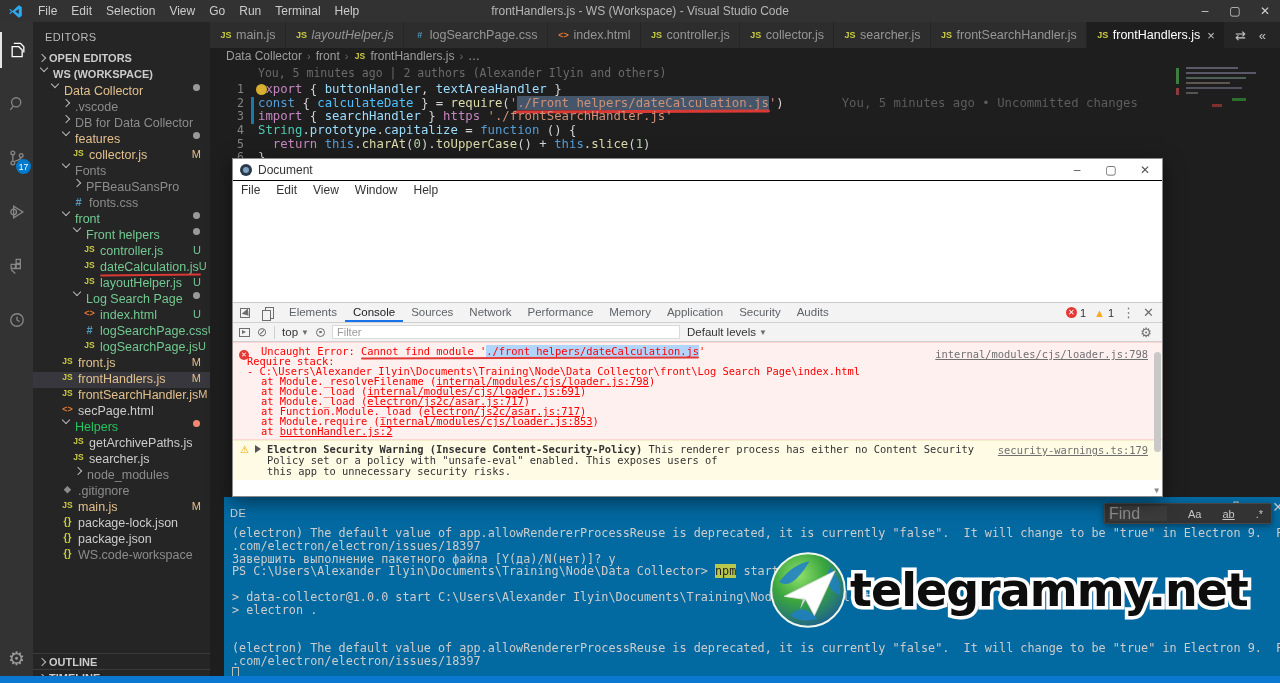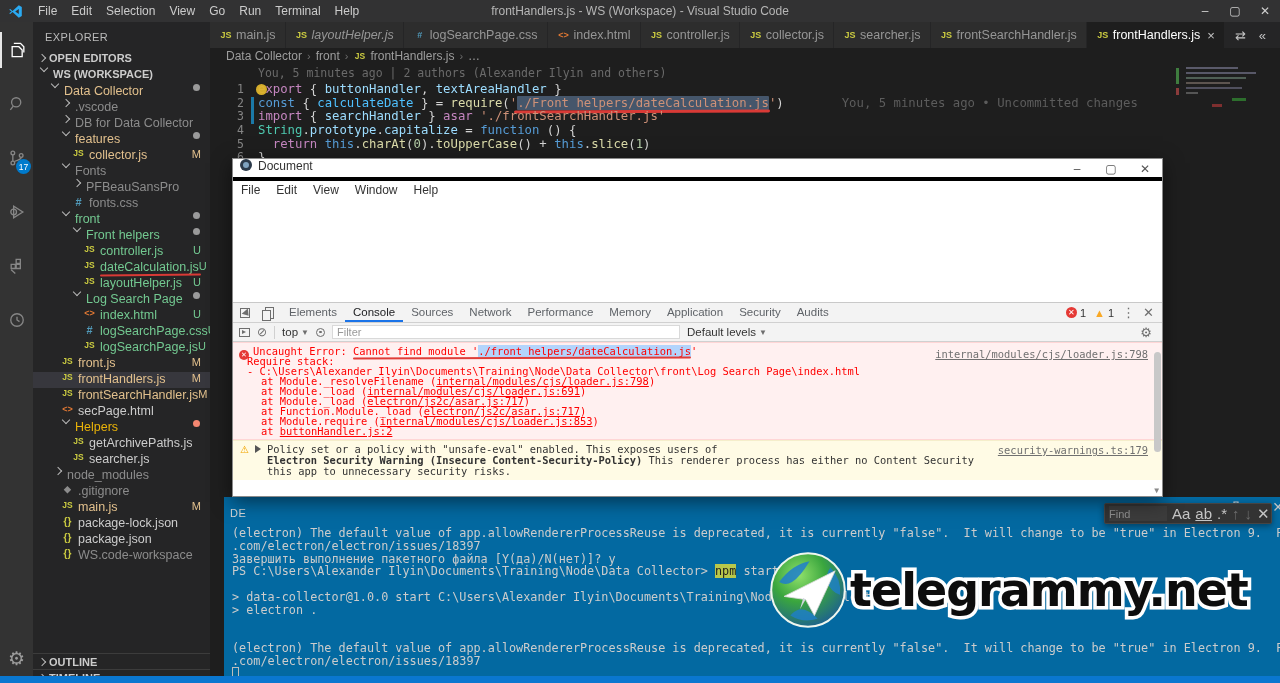--- a/index.html
+++ b/index.html
@@ -29,21 +29,21 @@
   .sb-sec{display:flex;align-items:center;height:17px;font-size:11px;font-weight:bold;color:#cccccc;padding-left:4px}
   .sb-sec .chev{margin-right:4px}
   .open-editors{position:absolute;top:27px;left:0;right:0}
   .tree{position:absolute;top:46px;left:0;right:0}
   .trow{display:flex;align-items:flex-start;height:16px;font-size:12.5px;color:#ccc;cursor:pointer;position:relative}
   .trow.sel{background:#37373d}
   .chev{width:6px;height:6px;border-right:1.4px solid #b8b8b8;border-bottom:1.4px solid #b8b8b8;display:inline-block;flex:none;transform:rotate(-45deg);margin:0 6px 0 2px}
   .chev.open{transform:rotate(45deg);margin-top:-3px}
   .fi{flex:none;font-size:8.5px;font-weight:bold;width:13px;margin-right:4px;text-align:center;font-family:"Liberation Sans",sans-serif}
   .fi.js{color:#cbcb41}.fi.css{color:#519aba;font-size:11px}.fi.html{color:#e37933;font-size:9px}.fi.json{color:#cbcb41;font-size:10px}.fi.dia{color:#8c8c8c;font-size:9px}
-  .c-mod{color:#e2c08d}.c-unt{color:#73c991}.c-ign{color:#8c8c8c}.c-nrm{color:#cccccc}.c-err{color:#eab308}
+  .c-mod{color:#e2c08d}.c-unt{color:#73c991}.c-ign{color:#8c8c8c}.c-nrm{color:#cccccc}.c-err{color:#22c55e}
   .badge{margin-left:auto;margin-right:9px;font-size:11px}
   .tdot{width:7px;height:7px;border-radius:50%;background:#9a9a9a;margin-left:auto;margin-right:10px;flex:none}
   .tdot.red{background:#f48771}
   .t-redline{position:relative}
   .t-redline::after{content:"";position:absolute;left:0;right:-2px;bottom:-2px;height:2.4px;background:#d93a36;border-radius:2px;transform:rotate(-.6deg)}
   .sb-bottom{position:absolute;left:0;right:0;top:631px}
   .sb-bottom .sb-sec{border-top:1px solid #3c3c3c;height:16px}
 
   
   .tabbar{position:absolute;left:210px;top:22px;width:1070px;height:26px;background:#252526;display:flex;align-items:stretch;z-index:3}
@@ -79,34 +79,34 @@
   .minimap i{position:absolute;display:block}
 
   
   .panel{position:absolute;left:224px;top:497px;width:1070px;height:179px;background:#0369a1;z-index:2}
   .panel-partial{position:absolute;left:6px;top:10px;font-size:11px;color:#d7d7d7;letter-spacing:.5px}
   .panel-actions{position:absolute;right:10px;top:2px;display:flex;align-items:center;gap:12px;color:#c5c5c5}
   .pa{font-size:14px;display:flex;align-items:center}
   .caret-dn{width:5px;height:5px;border-right:1.3px solid #c5c5c5;border-bottom:1.3px solid #c5c5c5;transform:rotate(45deg);display:inline-block;margin-left:2px;margin-top:-2px}
   .caret-up{width:6px;height:6px;border-right:1.5px solid #c5c5c5;border-bottom:1.5px solid #c5c5c5;transform:rotate(-135deg);display:inline-block;margin-top:3px}
   .findwidget{position:absolute;right:22px;top:6px;width:168px;height:21px;background:#333333;border:1px solid #454545;border-radius:2px;display:flex;align-items:center;box-shadow:0 2px 6px rgba(0,0,0,.4)}
-  .findwidget input{background:#3c3c3c;border:none;outline:none;color:#ccc;font-size:11px;width:58px;height:15px;margin-left:4px;font-family:"Liberation Sans",sans-serif}
+  .findwidget input{background:#3c3c3c;border:none;outline:none;color:#ccc;font-size:16px;width:58px;height:15px;margin-left:4px;font-family:"Liberation Sans",sans-serif}
   .findwidget input::placeholder{color:#8f8f8f}
-  .fopt{font-size:15px;color:#c5c5c5;margin-left:5px}
+  .fopt{font-size:11px;color:#c5c5c5;margin-left:21px}
   .fopt.dim{color:#6b6b6b}
   .terminal{position:absolute;left:8px;top:30px;right:4px;font-family:"DejaVu Sans Mono",monospace;font-size:11.8px;line-height:12.75px;color:#cccccc;white-space:pre}
   .npmhl{background:#b9c84a;color:#1e1e1e}
   .tcursor{display:inline-block;width:7px;height:12px;border:1px solid #bdbdbd;vertical-align:-2px}
 
   
   .statusbar{position:absolute;left:0;top:676px;width:1280px;height:7px;background:#0a77d0;z-index:6}
 
   
   .docwin{position:absolute;left:232px;top:158px;width:931px;height:339px;background:#ffffff;border:1px solid #8a8a8a;box-shadow:0 5px 18px rgba(0,0,0,.5);z-index:10;display:flex;flex-direction:column}
-  .doc-titlebar{height:22px;display:flex;border-bottom:4px solid #000000}
+  .doc-titlebar{height:22px;display:flex;align-items:center;border-bottom:1px solid #000000}
   .doc-favicon{width:12px;height:12px;border-radius:50%;background:#2b3a4a;margin:0 6px 0 7px;position:relative}
   .doc-favicon::after{content:"";position:absolute;left:3px;top:3px;width:6px;height:6px;border-radius:50%;background:#7fa3c0}
   .doc-title{font-size:12px;color:#333}
   .doc-ctl{margin-left:auto;display:flex}
   .doc-ctl span{width:34px;text-align:center;color:#555;font-size:12px;line-height:20px}
   .doc-menubar{height:17px;display:flex;align-items:center;background:#fff}
   .doc-menu{font-size:12px;color:#333;padding:0 8px}
   .doc-content{flex:1;background:#fff}
   
   .devtools{height:194px;border-top:1px solid #c9c9c9;display:flex;flex-direction:column;font-family:"Liberation Sans",sans-serif}
@@ -129,21 +129,21 @@
   .vsep{width:1px;height:13px;background:#d0d0d0}
   .ddown{display:flex;align-items:center;gap:3px}
   .ddown .dv{font-size:8px;color:#6e6e6e}
   .eyeicon{width:9px;height:9px;border:1.3px solid #6e6e6e;border-radius:50%;display:inline-block;position:relative}
   .eyeicon::after{content:"";position:absolute;left:2.2px;top:2.2px;width:2.6px;height:2.6px;border-radius:50%;background:#6e6e6e}
   .filterbox{width:348px;height:14px;border:1px solid #d9d9d9;background:#fff;font-size:11px;color:#333;outline:none;padding:0 4px;font-family:"Liberation Sans",sans-serif}
   .filterbox::placeholder{color:#999}
   .dt-gear{margin-left:auto;color:#6e6e6e;font-size:13px;padding-right:4px}
   .dt-console{flex:1;background:#fff;position:relative;overflow:hidden;font-family:"DejaVu Sans Mono",monospace;font-size:10.4px;color:#222}
   .errblock{background:#fff0f0;border-top:1px solid #ffd6d6;border-bottom:1px solid #ffd6d6;color:#ff0000;padding:3px 0 3px 0;position:relative}
-  .errline1{padding-left:20px;line-height:10px;position:relative}
+  .errline1{padding-left:28px;line-height:10px;position:relative}
   .erricon{position:absolute;left:6px;top:4px;width:10px;height:10px;border-radius:50%;background:#e53935;color:#fff;font-size:7px;line-height:10px;text-align:center;font-family:"Liberation Sans",sans-serif}
   .errsrc{position:absolute;right:14px;top:3px;color:#707070;text-decoration:underline}
   .handline{position:relative}
   .handline::after{content:"";position:absolute;left:0;right:0;bottom:-2.5px;height:2.3px;background:#e03c38;border-radius:2px;transform:rotate(-.2deg)}
   .consel{background:#b3d4fc}
   .stkline{line-height:10px;padding-left:14px;white-space:pre}
   .stkline.at{padding-left:28px}
   .stkline u{text-decoration:underline}
   .warnblock{background:#fffbe5;border-top:1px solid #f5eecb;color:#333;padding:3px 0;position:relative;flex:none}
   .warnline{line-height:11px;padding-left:34px;white-space:pre}
@@ -224,21 +224,21 @@
           <circle cx="12" cy="12" r="7.5"></circle>
           <path d="M12 8v4l3 2"></path>
         </svg>
     </div>
     <div class="act" style="top:618px">
         <span class="gear">⚙</span>
       </div>
   </div>
 
   <div class="sidebar">
-    <div class="sb-title">EXPLORER</div>
+    <div class="sb-title">EDITORS</div>
     <div class="sb-sec open-editors">
       <span class="chev"></span>
       <span>OPEN EDITORS</span>
     </div>
     <div class="tree" id="tree">
         <div class="trow" style="padding-left: 6px;">
           <span class="chev open"></span>
           <span class="c-nrm" style="font-weight: bold; font-size: 11px;">WS (WORKSPACE)</span>
         </div>
         <div class="trow" style="padding-left: 17px;">
@@ -346,21 +346,21 @@
           <span class="tdot red"></span>
         </div>
         <div class="trow" style="padding-left: 39px;">
           <span class="fi js">JS</span>
           <span class="c-nrm">getArchivePaths.js</span>
         </div>
         <div class="trow" style="padding-left: 39px;">
           <span class="fi js">JS</span>
           <span class="c-nrm">searcher.js</span>
         </div>
-        <div class="trow" style="padding-left: 20px;">
+        <div class="trow" style="padding-left: 40px;">
           <span class="chev"></span>
           <span class="c-ign">node_modules</span>
         </div>
         <div class="trow" style="padding-left: 28px;">
           <span class="fi dia">◆</span>
           <span class="c-ign">.gitignore</span>
         </div>
         <div class="trow" style="padding-left: 28px;">
           <span class="fi js">JS</span>
           <span class="c-mod">main.js</span>
@@ -455,21 +455,21 @@
       <span class="crumb">
         <span>…</span>
       </span>
     </div>
 
   <div class="codearea" id="codearea">
     <div class="blame">You, 5 minutes ago | 2 authors (Alexander Ilyin and others)</div>
     <div id="codelines">
         <div class="cline"><span class="lnum">1</span><span class="bulb"></span><span class="ctext"><span class="kw">export</span><span class="pn"> { </span><span class="vb">buttonHandler</span><span class="pn">, </span><span class="vb">textAreaHandler</span><span class="pn"> }</span></span></div>
         <div class="cline"><span class="lnum">2</span><span class="gbar"></span><span class="ctext"><span class="kb">const</span><span class="pn"> { </span><span class="vc">calculateDate</span><span class="pn"> } </span><span class="pn">= </span><span class="fy">require</span><span class="pn">(</span><span class="st">'</span><span class="st selhl redline">./Front helpers/dateCalculation.js</span><span class="st">'</span><span class="pn">)</span><span class="ghost">You, 5 minutes ago • Uncommitted changes</span></span></div>
-        <div class="cline"><span class="lnum">3</span><span class="gbar"></span><span class="ctext"><span class="kw">import</span><span class="pn"> { </span><span class="vb">searchHandler</span><span class="pn"> } </span><span class="kw">asar</span><span class="pn"> </span><span class="st">'./frontSearchHandler.js'</span></span></div>
+        <div class="cline"><span class="lnum">3</span><span class="gbar"></span><span class="ctext"><span class="kw">import</span><span class="pn"> { </span><span class="vb">searchHandler</span><span class="pn"> } </span><span class="kw">https</span><span class="pn"> </span><span class="st">'./frontSearchHandler.js'</span></span></div>
         <div class="cline"><span class="lnum">4</span><span class="ctext"><span class="cl">String</span><span class="pn">.</span><span class="vb">prototype</span><span class="pn">.</span><span class="vb">capitalize</span><span class="pn"> = </span><span class="kb">function</span><span class="pn"> () {</span></span></div>
         <div class="cline"><span class="lnum">5</span><span class="ctext"><span class="pn">  </span><span class="kw">return</span><span class="pn"> </span><span class="kb">this</span><span class="pn">.</span><span class="fy">charAt</span><span class="pn">(</span><span class="nm">0</span><span class="pn">).</span><span class="fy">toUpperCase</span><span class="pn">() + </span><span class="kb">this</span><span class="pn">.</span><span class="fy">slice</span><span class="pn">(</span><span class="nm">1</span><span class="pn">)</span></span></div>
         <div class="cline"><span class="lnum">6</span><span class="ctext"><span class="pn">}</span></span></div>
       </div>
     <div class="minimap">
       <i style="left:4px;top:4px;width:3px;height:16px;background:#3f7d3f"></i>
       <i style="left:4px;top:24px;width:3px;height:7px;background:#8b3b3b"></i>
       <i style="left:14px;top:3px;width:52px;height:2px;background:#5a5a6a"></i>
       <i style="left:14px;top:8px;width:70px;height:2px;background:#585868"></i>
       <i style="left:14px;top:13px;width:60px;height:2px;background:#4f5f55"></i>
@@ -586,22 +586,22 @@
               <div class="stkline at"><span>at Module._load (</span><u>internal/modules/cjs/loader.js:691</u><span>)</span></div>
               <div class="stkline at"><span>at Module._load (</span><u>electron/js2c/asar.js:717</u><span>)</span></div>
               <div class="stkline at"><span>at Function.Module._load (</span><u>electron/js2c/asar.js:717</u><span>)</span></div>
               <div class="stkline at"><span>at Module.require (</span><u>internal/modules/cjs/loader.js:853</u><span>)</span></div>
               <div class="stkline at"><span>at </span><u>buttonHandler.js:2</u><span></span></div>
             </div>
         </div>
         <div class="warnblock">
           <span class="warnicon">⚠</span>
           <span class="warnexp"></span>
+          <div class="warnline"><b>Electron Security Warning (Insecure Content-Security-Policy)</b><span> This renderer process has either no Content Security</span></div>
           <div class="warnline">Policy set or a policy with "unsafe-eval" enabled. This exposes users of</div>
-          <div class="warnline"><b>Electron Security Warning (Insecure Content-Security-Policy)</b><span> This renderer process has either no Content Security</span></div>
           <div class="warnline">this app to unnecessary security risks.</div>
           <span class="warnsrc">security-warnings.ts:179</span>
         </div>
         <div class="dt-scroll"></div>
         <div class="scrollhint">▼</div>
       </div>
     </div>
   </div>
 
   <div class="watermark">

